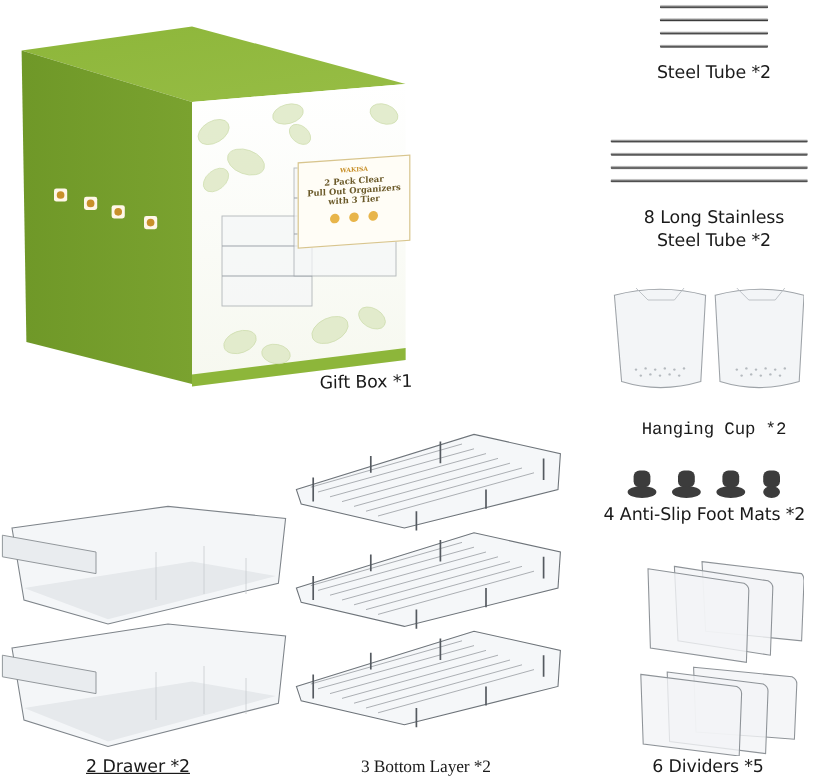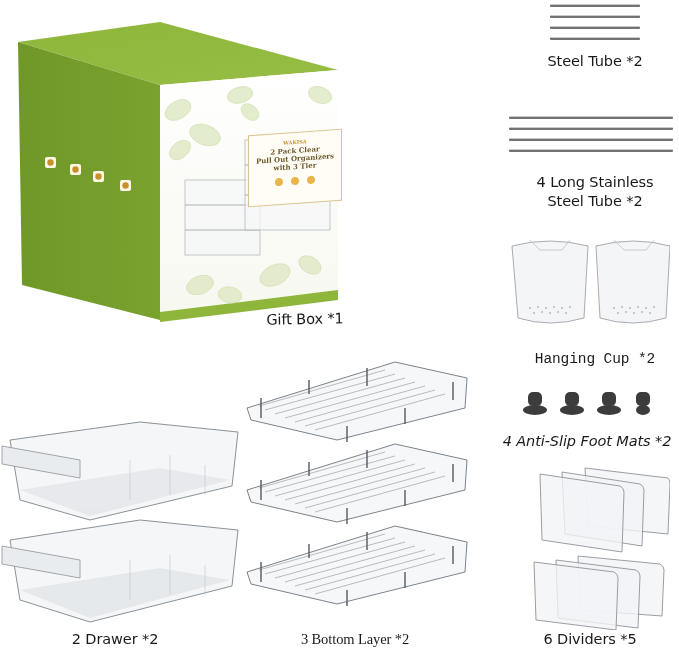--- a/index.html
+++ b/index.html
@@ -103,21 +103,21 @@
   <div>Steel Tube *2</div>
 </div>
 
 <div class="abs" style="left:509px;top:114px;width:165px;height:40px;">
   <div class="tube" style="left:0;top:2px;width:164px;"></div>
   <div class="tube" style="left:0;top:13px;width:164px;"></div>
   <div class="tube" style="left:0;top:24px;width:164px;"></div>
   <div class="tube" style="left:0;top:35px;width:164px;"></div>
 </div>
 <div class="label" style="left:530px;top:173px;width:130px;">
-  <div>4 Long Stainless</div>
+  <div>8 Long Stainless</div>
   <div>Steel Tube *2</div>
 </div>
 
 <svg class="cup" style="left:510px;top:236px;" width="160" height="96" viewBox="0 0 160 96">
   <g fill="#f3f5f7" stroke="#9ea3a8" stroke-width="0.9">
     <path d="M2,10 Q40,0 78,10 L74,82 Q40,92 8,82 Z"></path>
     <path d="M86,10 Q124,0 160,10 L156,82 Q122,92 90,82 Z"></path>
   </g>
   <g fill="none" stroke="#b5babf" stroke-width="0.7">
     <path d="M20,4 L30,14 L52,14 L60,4"></path>
@@ -163,21 +163,21 @@
     <g>
         <rect x="82" y="4" width="14" height="14" rx="5"></rect>
         <ellipse cx="89" cy="22" rx="12" ry="5"></ellipse>
       </g>
     <g>
         <rect x="116" y="4" width="14" height="14" rx="5"></rect>
         <ellipse cx="123" cy="22" rx="7" ry="5"></ellipse>
       </g>
   </g>
 </svg>
-<div class="label" style="left:496px;top:432px;width:182px;font-style:italic;">4 Anti-Slip Foot Mats *2</div>
+<div class="label" style="left:496px;top:420px;width:182px;">4 Anti-Slip Foot Mats *2</div>
 
 <svg class="abs" style="left:520px;top:462px;" width="150" height="168" viewBox="0 0 150 168">
   <g fill="#f2f4f6" fill-opacity="0.8" stroke="#8e9398" stroke-width="0.9">
     <path d="M65,6 L148,16 Q150,18 150,22 L148,72 L68,64 Z"></path>
     <path d="M42,10 L120,22 Q124,24 124,28 L122,84 L45,72 Z"></path>
     <path d="M20,12 L100,24 Q104,26 104,30 L102,90 L22,78 Z"></path>
     <path d="M58,94 L140,102 Q144,104 144,108 L142,154 L60,148 Z"></path>
     <path d="M36,98 L116,108 Q120,110 120,114 L118,166 L38,156 Z"></path>
     <path d="M14,100 L94,110 Q98,112 98,116 L96,168 L16,158 Z"></path>
   </g>
@@ -199,21 +199,21 @@
   </g>
   <g stroke="#c3c7cb" stroke-width="0.6">
     <line x1="130" y1="40" x2="130" y2="80"></line>
       <line x1="170" y1="35" x2="170" y2="75"></line>
       <line x1="205" y1="45" x2="205" y2="75"></line>
     <line x1="130" y1="140" x2="130" y2="180"></line>
       <line x1="170" y1="135" x2="170" y2="175"></line>
       <line x1="205" y1="145" x2="205" y2="175"></line>
   </g>
 </svg>
-<div class="label" style="left:50px;top:630px;width:130px;">2 Drawer *2</div>
+<div class="label" style="left:50px;top:630px;width:130px;text-decoration:underline;">2 Drawer *2</div>
 
 <svg class="abs" style="left:245px;top:358px;" width="228" height="250" viewBox="0 0 228 250">
   <g id="tray">
     <g fill="#f5f7f9" stroke="#6e747a" stroke-width="0.9">
       <path d="M2,50 L150,4 L222,20 L220,50 L92,82 L6,62 Z"></path>
     </g>
     <g fill="none" stroke="#8e9398" stroke-width="0.6">
       <line x1="14" y1="48" x2="140" y2="12"></line>
         <line x1="20" y1="52" x2="150" y2="16"></line>
       <line x1="30" y1="56" x2="160" y2="20"></line>

